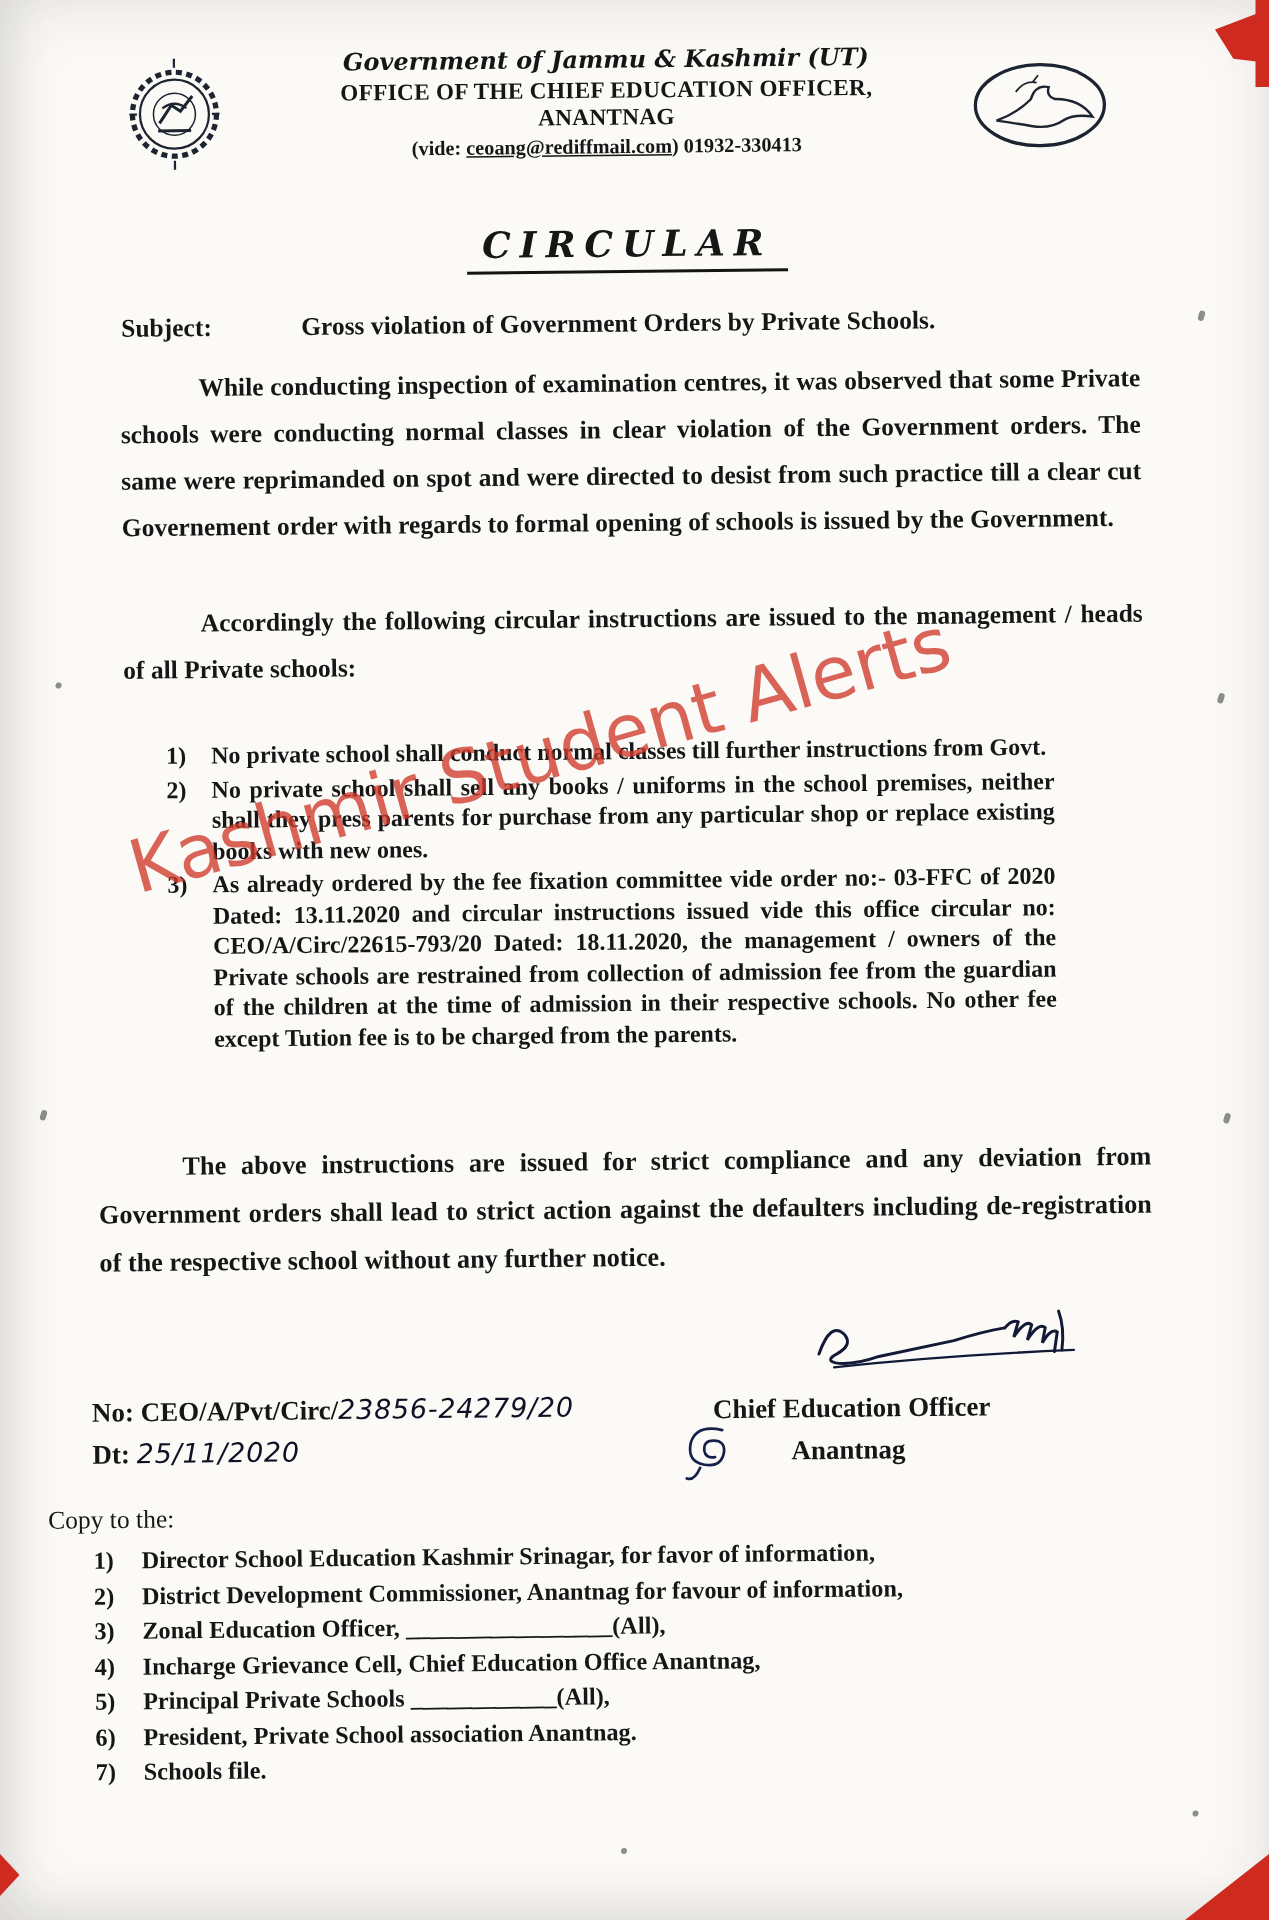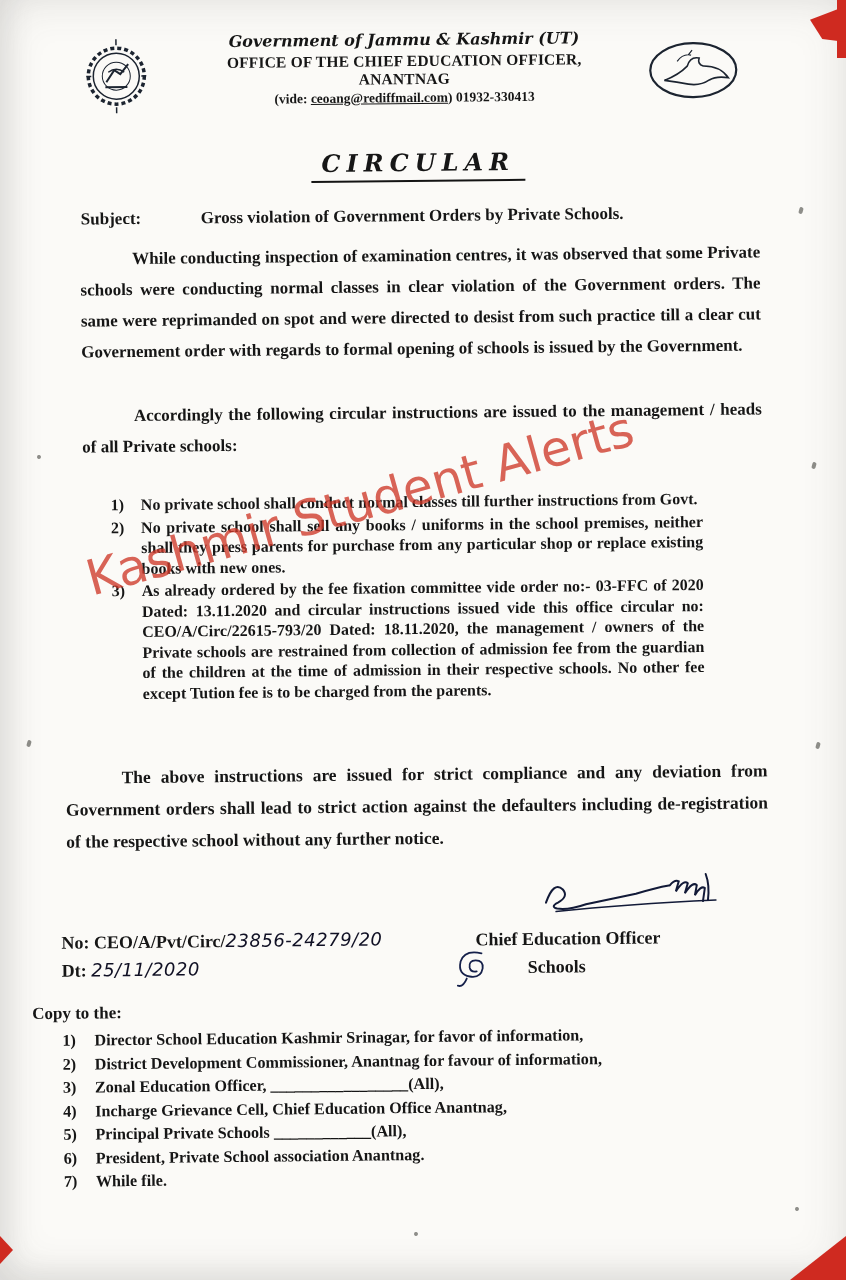--- a/index.html
+++ b/index.html
@@ -54,21 +54,21 @@
 
   
   .ref-no { position:absolute; left:58px; top:928px; font-weight:700; font-size:18px; white-space:nowrap; }
   .ref-dt { position:absolute; left:58px; top:956px; font-weight:700; font-size:18px; white-space:nowrap; }
   .handwritten {
     font-family:"DejaVu Sans", sans-serif; font-style:italic; font-weight:400;
     font-size:18px; letter-spacing:0.5px; color:#101024;
   }
 
   
-  .copy-heading { position:absolute; left:28px; top:1000px; font-weight:700; font-size:17px; }
+  .copy-heading { position:absolute; left:28px; top:1000px; font-weight:400; font-size:17px; }
   .copy-list { position:absolute; left:58px; top:1026px; width:730px; }
   .copy-item { display:flex; font-weight:700; font-size:16.2px; line-height:23.5px; }
   .copy-num { width:32px; flex:0 0 32px; }
 
   
   .watermark {
     position:absolute; left:88px; top:548px; white-space:nowrap;
     transform:rotate(-15deg); transform-origin:left center;
     font-family:"DejaVu Sans", sans-serif; font-size:49px; font-weight:400;
     color:rgba(206,56,41,0.78); pointer-events:none; z-index:5;
@@ -151,21 +151,21 @@
     <svg width="198" height="50" viewBox="0 0 198 50">
       <g fill="none" stroke="#121a38" stroke-width="2" stroke-linecap="round">
         <path d="M8 34 q8 -22 17 -13 q6 7 -5 13 q-8 4 -1 6 q11 2 29 -4 l50 -10 q20 -6 33 -8"></path>
         <path d="M132 18 q5 -6 9 -4 l-3 10 q8 -12 12 -8 l-3 10 q8 -12 12 -8 l-2 10 q6 -10 10 -7 l-2 13"></path>
         <path d="M168 7 q4 11 2 26"></path>
         <path d="M18 43 q70 -7 160 -10" stroke-width="1.5"></path>
       </g>
     </svg>
   </span>
   <div class="sig-title">Chief Education Officer</div>
-  <div class="sig-place">Schools</div>
+  <div class="sig-place">Anantnag</div>
   <span class="scribble-svg">
     <svg width="46" height="42" viewBox="0 0 46 42">
       <path d="M32 6 q-17 -4 -21 8 q-3 13 9 15 q11 2 13 -8 q1 -8 -7 -8 q-7 0 -6 7 q1 5 7 4 M17 31 q-4 9 -9 7" fill="none" stroke="#15204a" stroke-width="1.8" stroke-linecap="round"></path>
     </svg>
   </span>
 
   <div class="ref-no"><span>No: CEO/A/Pvt/Circ/</span><span class="handwritten">23856-24279/20</span></div>
   <div class="ref-dt"><span>Dt: </span><span class="handwritten">25/11/2020</span></div>
 
   <div class="copy-heading">Copy to the:</div>
@@ -189,21 +189,21 @@
     <div class="copy-item">
       <span class="copy-num">5)</span>
       <span>Principal Private Schools ____________(All),</span>
     </div>
     <div class="copy-item">
       <span class="copy-num">6)</span>
       <span>President, Private School association Anantnag.</span>
     </div>
     <div class="copy-item">
       <span class="copy-num">7)</span>
-      <span>While file.</span>
+      <span>Schools file.</span>
     </div>
   </div>
 
   <div class="watermark">Kashmir Student Alerts</div>
 
 </div>
 
 <div>
   <div class="corner corner-tr-bar"></div>
   <div class="corner corner-tr-wedge"></div>

